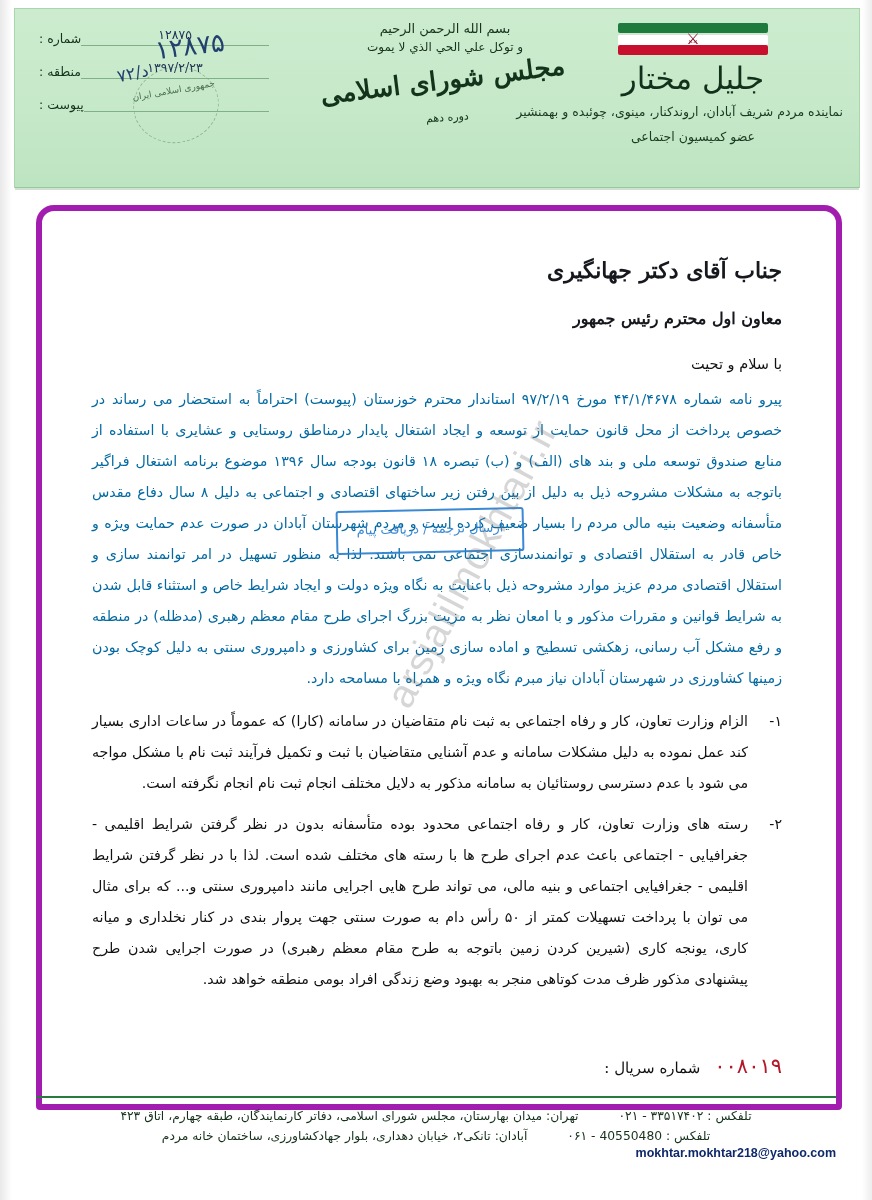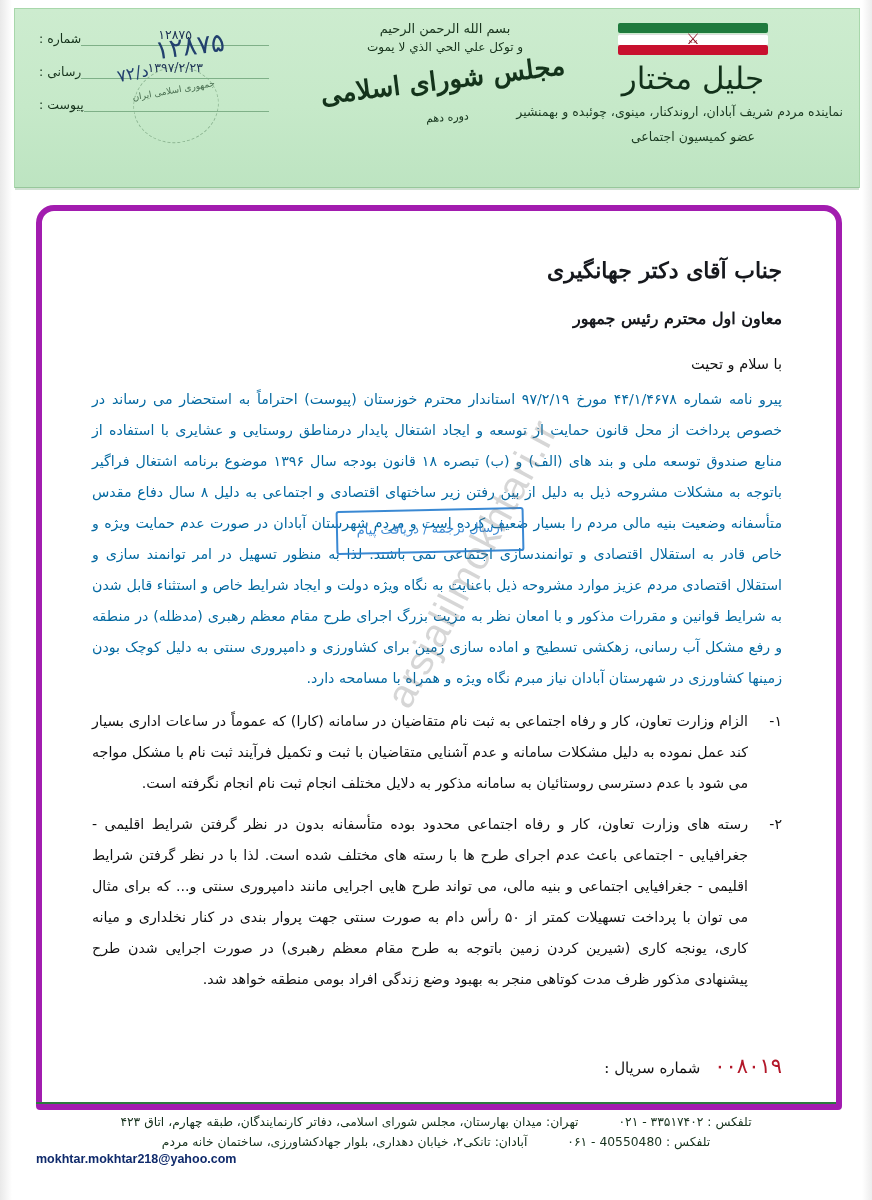--- a/index.html
+++ b/index.html
@@ -313,24 +313,24 @@
     font-size: 21px;
     font-family: "DejaVu Serif", serif;
     letter-spacing: 2px;
   }
 
   
   #footer {
     position: absolute;
     left: 36px;
     right: 36px;
-    bottom: 34px;
+    bottom: 40px;
     border-top: 2px solid #2b7a3d;
     padding-top: 8px;
-    text-align: left;
+    text-align: right;
     color: #15301b;
   }
   .foot-row {
     display: flex;
     flex-direction: row-reverse;
     justify-content: center;
     gap: 40px;
     font-size: 12.3px;
     line-height: 20px;
   }
@@ -388,21 +388,21 @@
       </div>
     </div>
     <div id="lh-seal">جمهوری اسلامی ایران</div>
 
     <div id="lh-left">
       <div class="lh-field">
         <span class="lbl">شماره :</span>
         <span class="val">۱۲۸۷۵</span>
       </div>
       <div class="lh-field">
-        <span class="lbl">رسانی :</span>
+        <span class="lbl">منطقه :</span>
         <span class="val">۱۳۹۷/۲/۲۳</span>
       </div>
       <div class="lh-field">
         <span class="lbl">پیوست :</span>
         <span class="val"></span>
       </div>
       <div id="num-hand">۱۲۸۷۵</div>
       <div id="num-hand2">د/۷۲</div>
     </div>
   </div>

